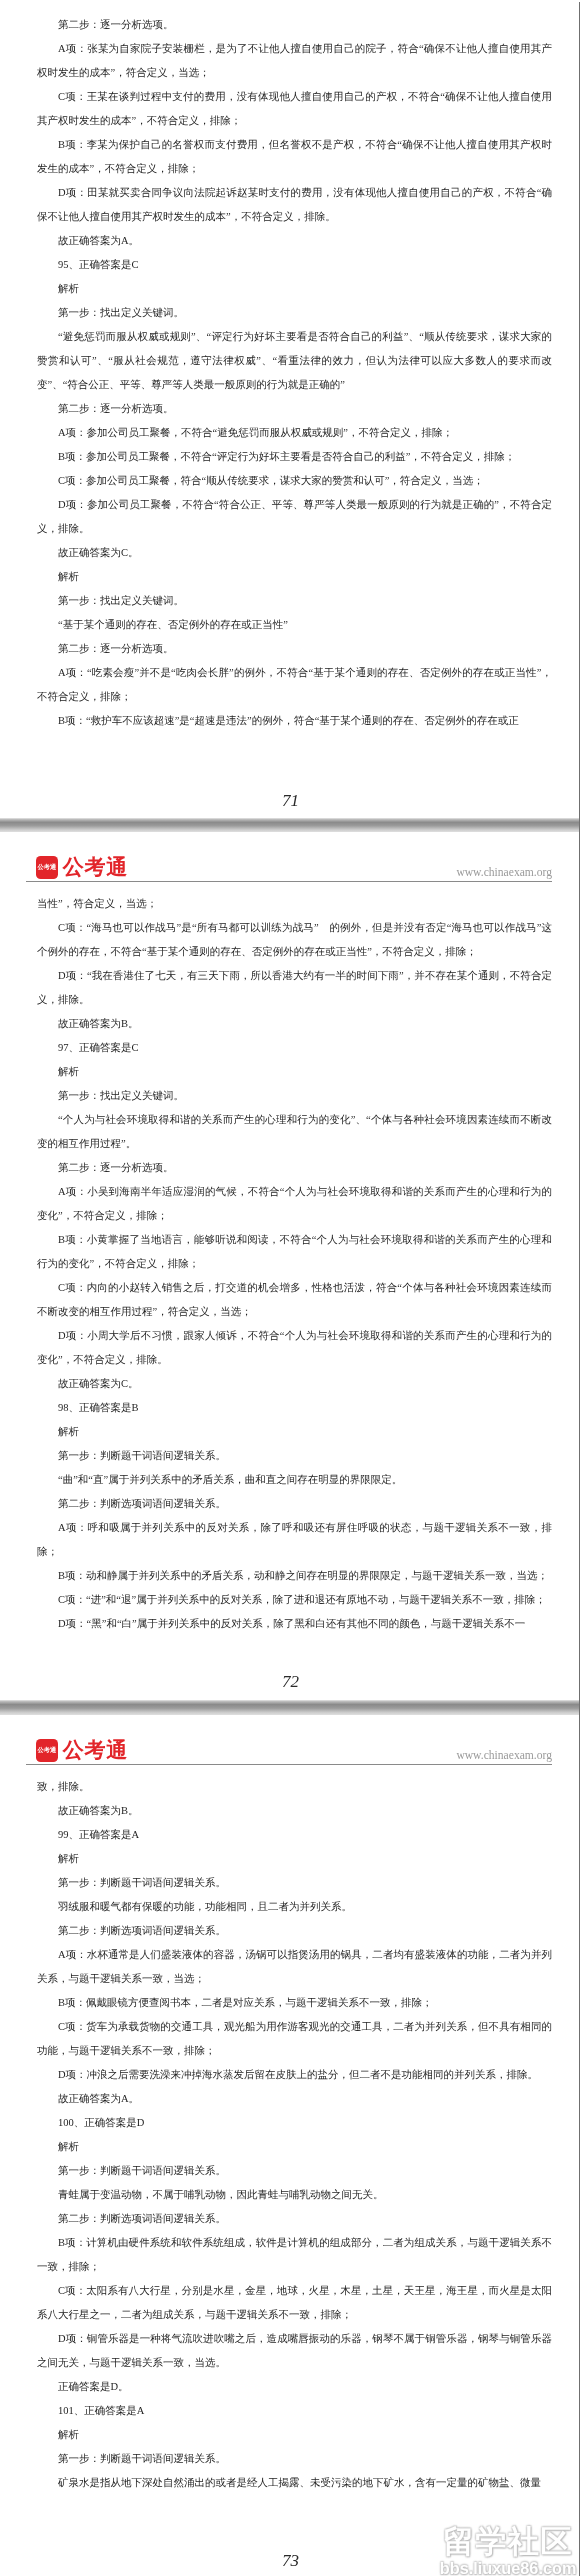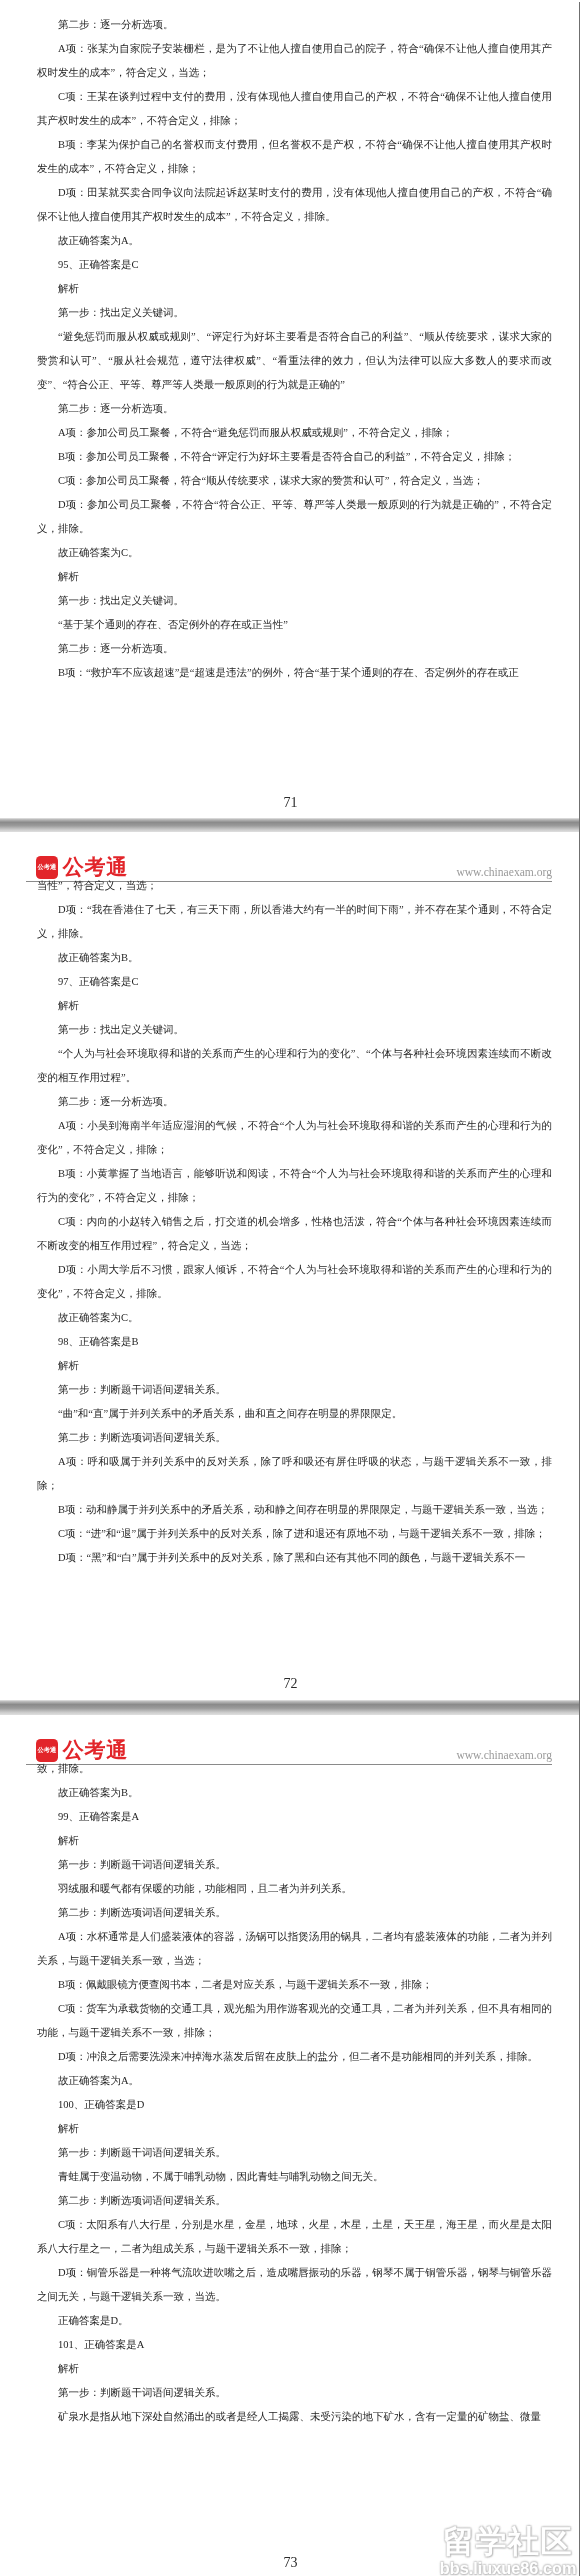--- a/index.html
+++ b/index.html
@@ -19,24 +19,24 @@
   .gap-2{top:1698px;height:15.5px;}
   .hdr{position:absolute;left:25.6px;right:29px;top:24px;height:25px;border-bottom:1.5px solid #8a8a8a;}
   .brand{position:absolute;left:10px;bottom:2.3px;display:flex;align-items:flex-end;}
   .logo-sq{width:22.5px;height:22.5px;background:#e2252a;border-radius:4.6px;color:#fff;
     font-size:6.2px;font-weight:bold;display:flex;align-items:center;justify-content:center;
     letter-spacing:0;flex:0 0 auto;}
   .brand-txt{margin-left:4.6px;color:#e2252a;font-size:21px;font-weight:bold;line-height:22.5px;letter-spacing:0.8px;}
   .site-url{position:absolute;right:0;bottom:2.3px;color:#9a9a9a;font-size:11.6px;}
   .content{position:absolute;left:37px;right:29px;overflow:hidden;}
   .content-first{top:11px;height:776px;}
-  .content-sub{top:42px;height:768px;}
+  .content-sub{top:60px;height:768px;}
   .para{margin:0;font-size:10.5px;line-height:24px;text-align:justify;text-justify:inter-ideograph;color:#1f1f1f;}
   .ind{text-indent:2em;}
-  .pageno{position:absolute;bottom:7px;left:0;width:100%;text-align:center;font-size:14px;color:#2a2a2a;}
+  .pageno{position:absolute;bottom:7px;left:0;width:100%;text-align:center;font-size:17px;color:#2a2a2a;font-style:italic;}
   .wm{position:absolute;right:-4.6px;bottom:0;width:155px;text-align:center;opacity:.9;pointer-events:none;}
   .wm-title{font-size:31px;font-weight:bold;color:#ffffff;line-height:34px;letter-spacing:1.5px;
     text-shadow:0.8px 0.8px 1.5px #b5b5b5,-0.8px -0.8px 1.5px #cfcfcf,0.8px -0.8px 1.5px #c5c5c5,-0.8px 0.8px 1.5px #c5c5c5;
     font-family:"Liberation Sans","DejaVu Sans",sans-serif;}
   .wm-url{font-size:16.3px;font-weight:bold;color:#ffffff;line-height:18.6px;
     text-shadow:0.8px 0.8px 1.5px #b5b5b5,-0.8px -0.8px 1.5px #cfcfcf,0.8px -0.8px 1.5px #c5c5c5,-0.8px 0.8px 1.5px #c5c5c5;
     font-family:"Liberation Sans","DejaVu Sans",sans-serif;}
 </style>
 </head>
 <body>
@@ -58,37 +58,39 @@
         <p class="para ind">第二步：逐一分析选项。</p>
         <p class="para ind">A项：参加公司员工聚餐，不符合“避免惩罚而服从权威或规则”，不符合定义，排除；</p>
         <p class="para ind">B项：参加公司员工聚餐，不符合“评定行为好坏主要看是否符合自己的利益”，不符合定义，排除；</p>
         <p class="para ind">C项：参加公司员工聚餐，符合“顺从传统要求，谋求大家的赞赏和认可”，符合定义，当选；</p>
         <p class="para ind">D项：参加公司员工聚餐，不符合“符合公正、平等、尊严等人类最一般原则的行为就是正确的”，不符合定义，排除。</p>
         <p class="para ind">故正确答案为C。</p>
         <p class="para ind">解析</p>
         <p class="para ind">第一步：找出定义关键词。</p>
         <p class="para ind">“基于某个通则的存在、否定例外的存在或正当性”</p>
         <p class="para ind">第二步：逐一分析选项。</p>
+        <p class="para ind">A项：“吃素会瘦”并不是“吃肉会长胖”的例外，不符合“基于某个通则的存在、否定例外的存在或正当性”，不符合定义，排除；</p>
         <p class="para ind">B项：“救护车不应该超速”是“超速是违法”的例外，符合“基于某个通则的存在、否定例外的存在或正</p>
       </div>
     <div class="pageno">71</div>
   </div>
 
   <div class="page-gap gap-1"></div>
 
   <div class="page page-72">
     <div class="hdr">
       <div class="brand">
         <div class="logo-sq">公考通</div>
         <div class="brand-txt">公考通</div>
       </div>
       <div class="site-url">www.chinaexam.org</div>
     </div>
     <div class="content content-sub">
         <p class="para">当性”，符合定义，当选；</p>
+        <p class="para ind">C项：“海马也可以作战马”是“所有马都可以训练为战马”　的例外，但是并没有否定“海马也可以作战马”这个例外的存在，不符合“基于某个通则的存在、否定例外的存在或正当性”，不符合定义，排除；</p>
         <p class="para ind">D项：“我在香港住了七天，有三天下雨，所以香港大约有一半的时间下雨”，并不存在某个通则，不符合定义，排除。</p>
         <p class="para ind">故正确答案为B。</p>
         <p class="para ind">97、正确答案是C</p>
         <p class="para ind">解析</p>
         <p class="para ind">第一步：找出定义关键词。</p>
         <p class="para ind">“个人为与社会环境取得和谐的关系而产生的心理和行为的变化”、“个体与各种社会环境因素连续而不断改变的相互作用过程”。</p>
         <p class="para ind">第二步：逐一分析选项。</p>
         <p class="para ind">A项：小吴到海南半年适应湿润的气候，不符合“个人为与社会环境取得和谐的关系而产生的心理和行为的变化”，不符合定义，排除；</p>
         <p class="para ind">B项：小黄掌握了当地语言，能够听说和阅读，不符合“个人为与社会环境取得和谐的关系而产生的心理和行为的变化”，不符合定义，排除；</p>
         <p class="para ind">C项：内向的小赵转入销售之后，打交道的机会增多，性格也活泼，符合“个体与各种社会环境因素连续而不断改变的相互作用过程”，符合定义，当选；</p>
@@ -128,20 +130,21 @@
         <p class="para ind">A项：水杯通常是人们盛装液体的容器，汤锅可以指煲汤用的锅具，二者均有盛装液体的功能，二者为并列关系，与题干逻辑关系一致，当选；</p>
         <p class="para ind">B项：佩戴眼镜方便查阅书本，二者是对应关系，与题干逻辑关系不一致，排除；</p>
         <p class="para ind">C项：货车为承载货物的交通工具，观光船为用作游客观光的交通工具，二者为并列关系，但不具有相同的功能，与题干逻辑关系不一致，排除；</p>
         <p class="para ind">D项：冲浪之后需要洗澡来冲掉海水蒸发后留在皮肤上的盐分，但二者不是功能相同的并列关系，排除。</p>
         <p class="para ind">故正确答案为A。</p>
         <p class="para ind">100、正确答案是D</p>
         <p class="para ind">解析</p>
         <p class="para ind">第一步：判断题干词语间逻辑关系。</p>
         <p class="para ind">青蛙属于变温动物，不属于哺乳动物，因此青蛙与哺乳动物之间无关。</p>
         <p class="para ind">第二步：判断选项词语间逻辑关系。</p>
+        <p class="para ind">B项：计算机由硬件系统和软件系统组成，软件是计算机的组成部分，二者为组成关系，与题干逻辑关系不一致，排除；</p>
         <p class="para ind">C项：太阳系有八大行星，分别是水星，金星，地球，火星，木星，土星，天王星，海王星，而火星是太阳系八大行星之一，二者为组成关系，与题干逻辑关系不一致，排除；</p>
         <p class="para ind">D项：铜管乐器是一种将气流吹进吹嘴之后，造成嘴唇振动的乐器，钢琴不属于铜管乐器，钢琴与铜管乐器之间无关，与题干逻辑关系一致，当选。</p>
         <p class="para ind">正确答案是D。</p>
         <p class="para ind">101、正确答案是A</p>
         <p class="para ind">解析</p>
         <p class="para ind">第一步：判断题干词语间逻辑关系。</p>
         <p class="para ind">矿泉水是指从地下深处自然涌出的或者是经人工揭露、未受污染的地下矿水，含有一定量的矿物盐、微量</p>
       </div>
     <div class="wm">
       <div class="wm-title">留学社区</div>

